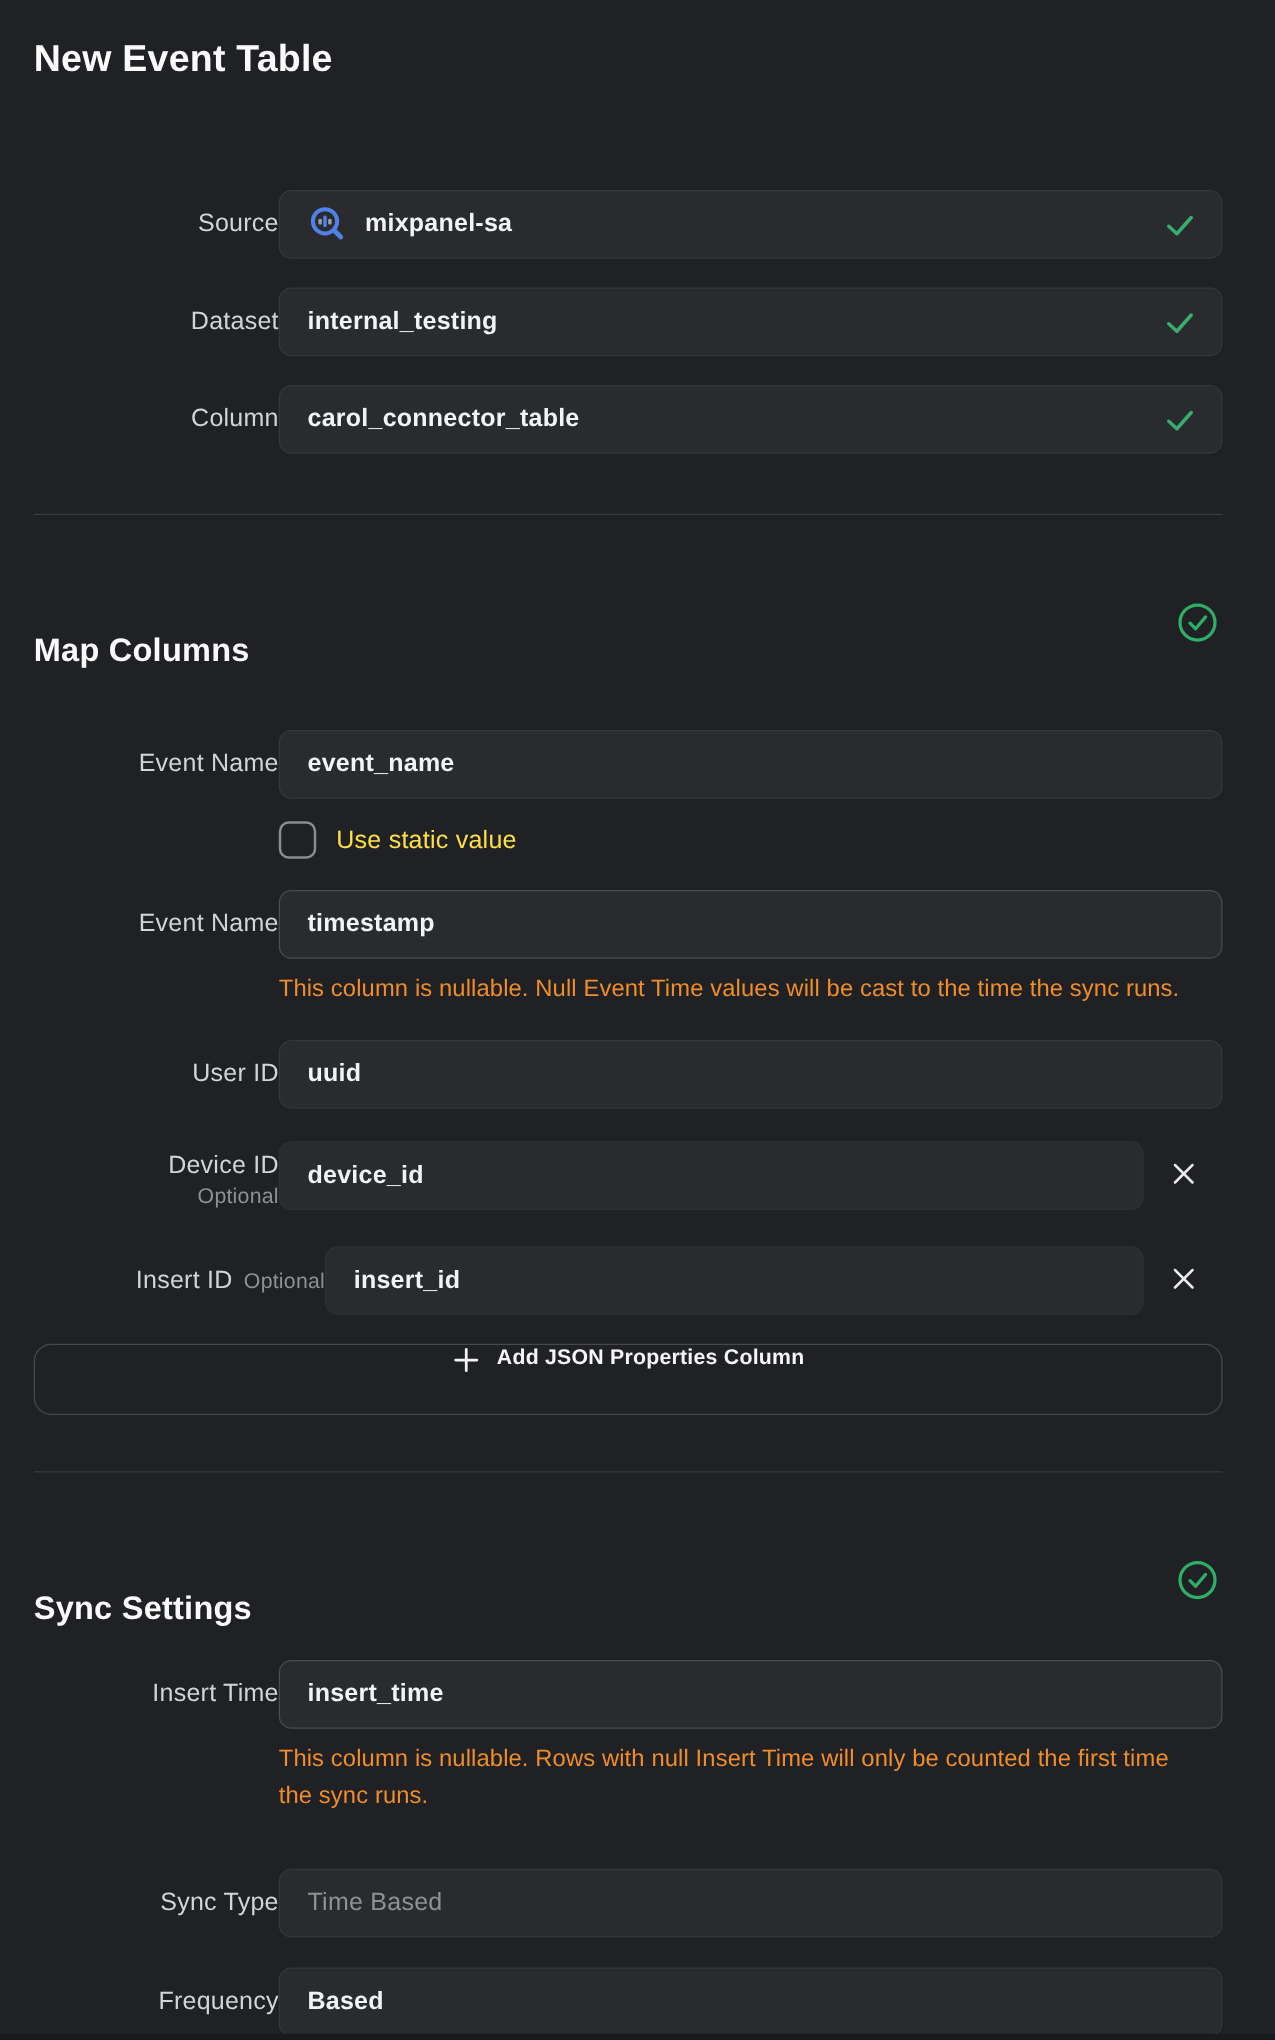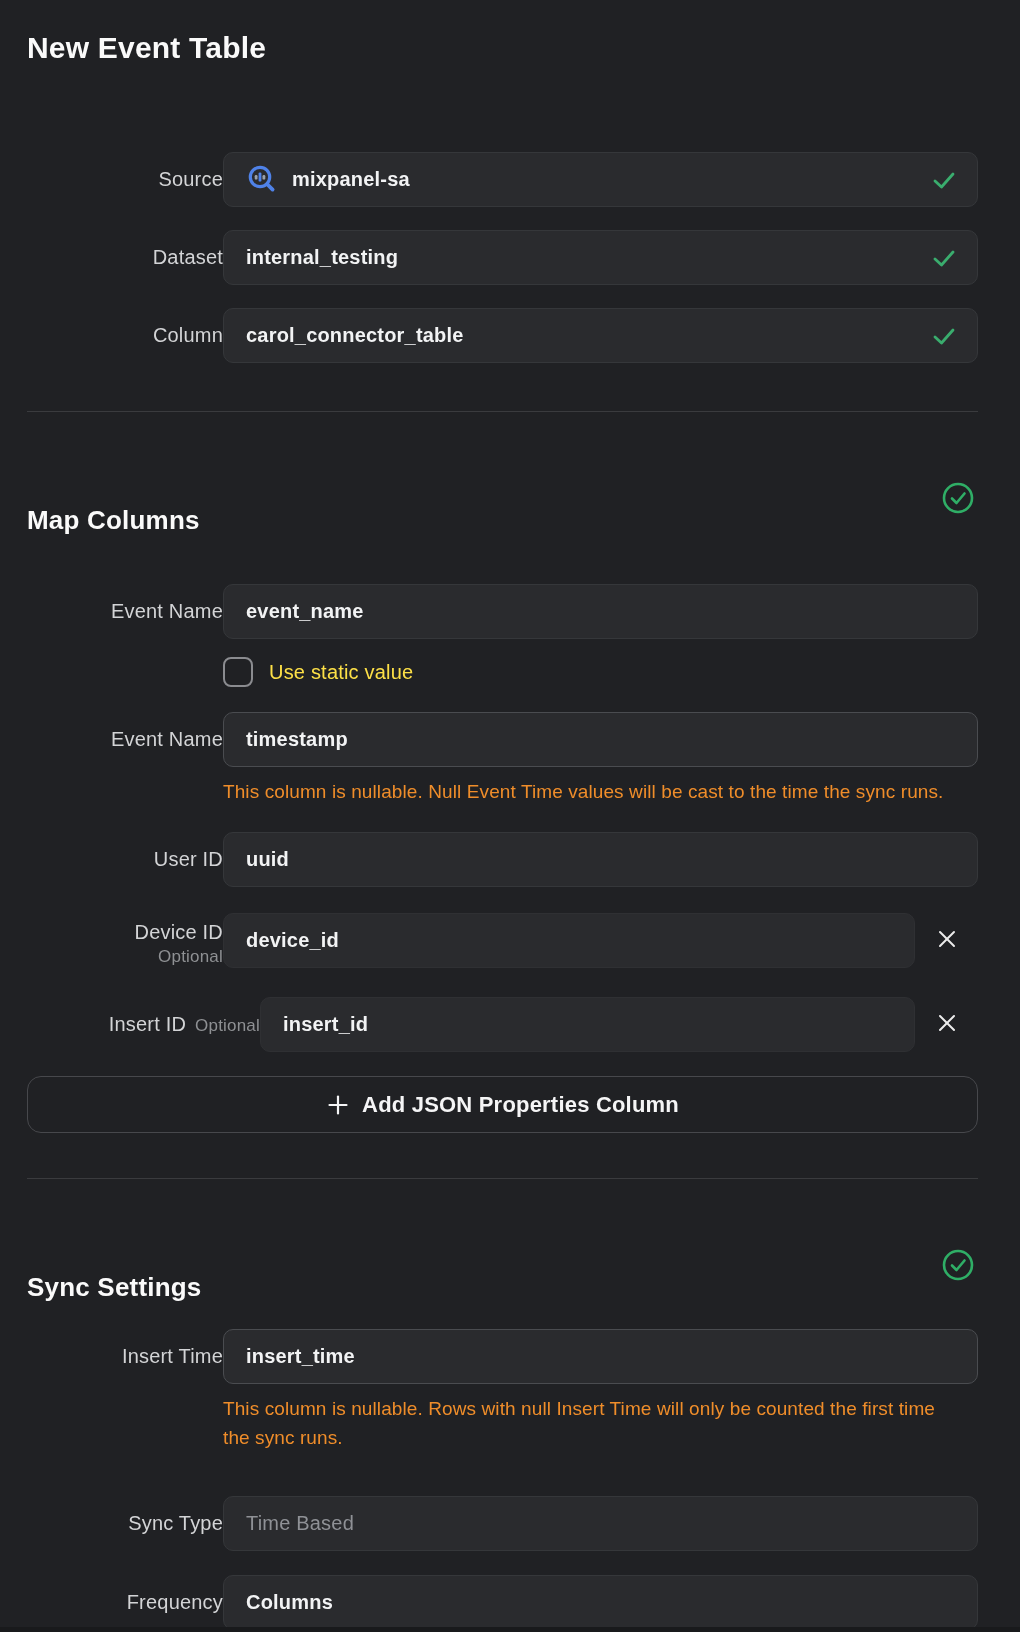--- a/index.html
+++ b/index.html
@@ -136,26 +136,26 @@
   }
 
   .add-json-btn {
     margin-top: 23px;
     width: 100%;
     height: 57px;
     background: transparent;
     border: 1px solid #47484c;
     border-radius: 14px;
     display: flex;
-    align-items: center;
+    align-items: flex-start;
     justify-content: center;
     gap: 12px;
     color: #f5f5f6;
     font-family: "Liberation Sans", "DejaVu Sans", sans-serif;
-    font-size: 22px;
+    font-size: 17px;
     font-weight: 700;
     letter-spacing: 0.2px;
     cursor: pointer;
   }
 
   .sync-first-row { margin-top: 44px; }
   .freq-row { margin-top: 24px; }
 
   .bottom-strip {
     position: absolute;
@@ -365,20 +365,20 @@
       <div class="field disabled">
         <span class="value">Time Based</span>
       </div>
     </div>
   </div>
 
   <div class="row freq-row">
     <div class="label-col">Frequency</div>
     <div class="field-col">
       <div class="field">
-        <span class="value">Columns</span>
+        <span class="value">Based</span>
       </div>
     </div>
   </div>
 
 </div>
 
 <div class="bottom-strip"></div>
 
 </body></html>

